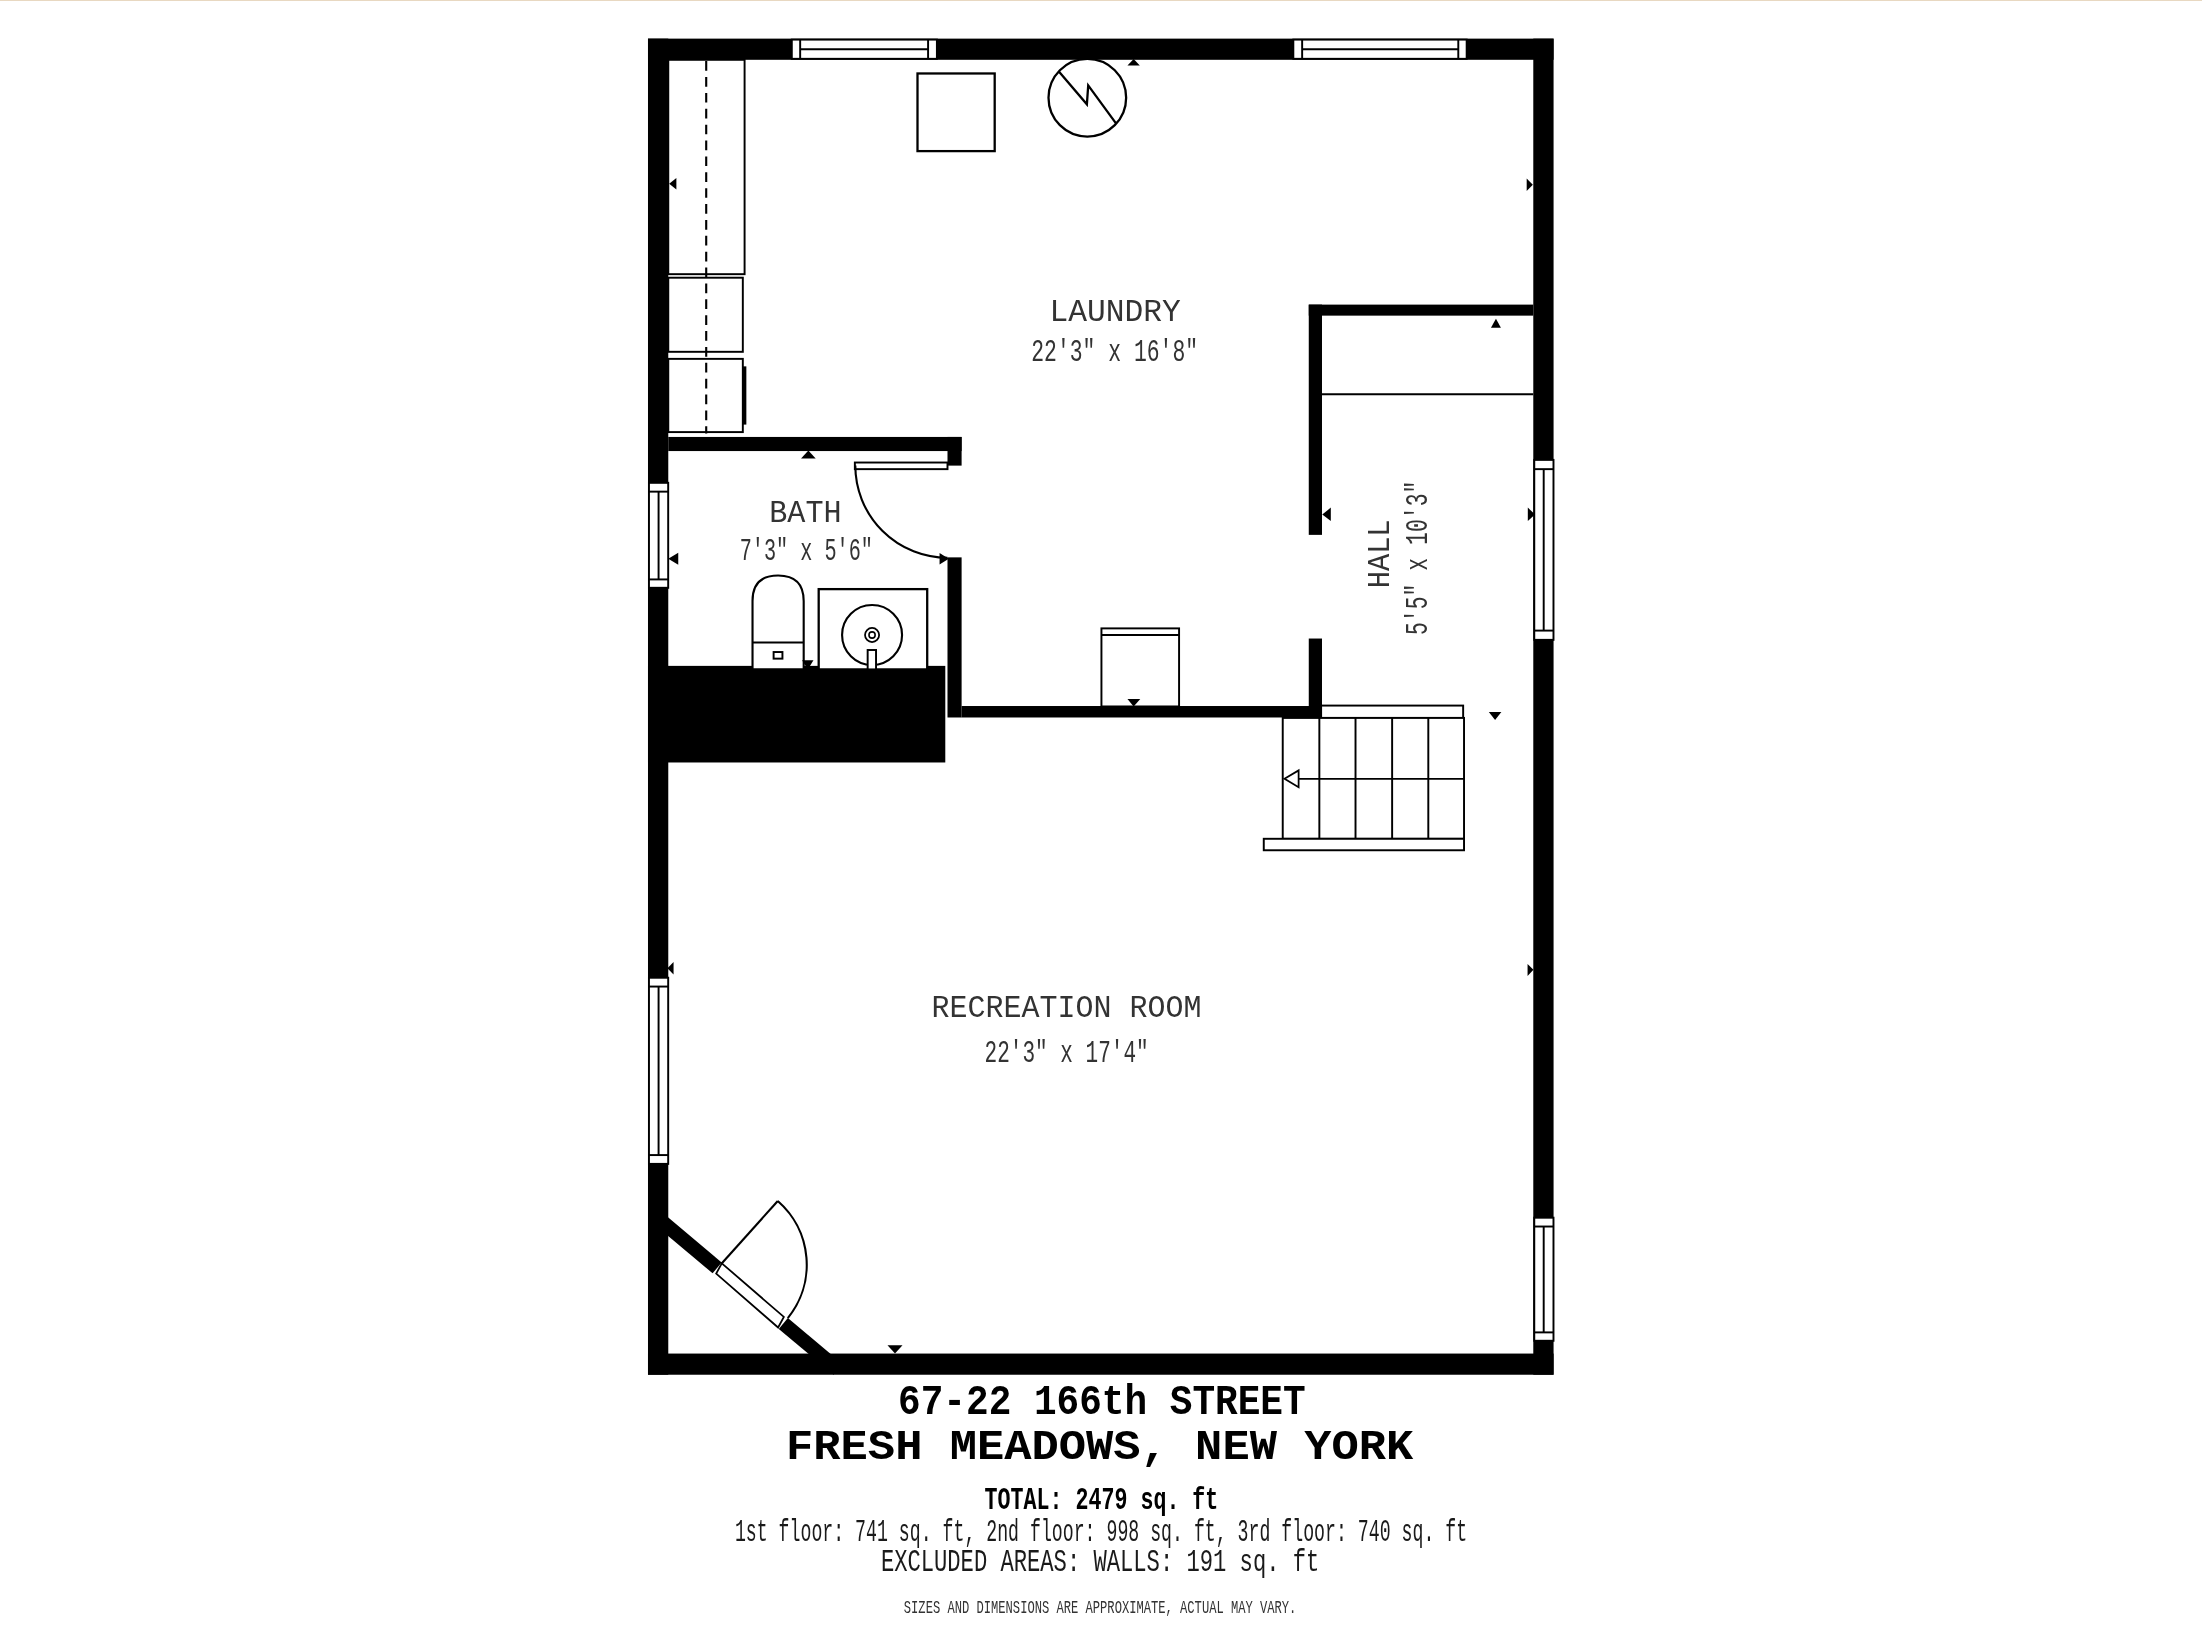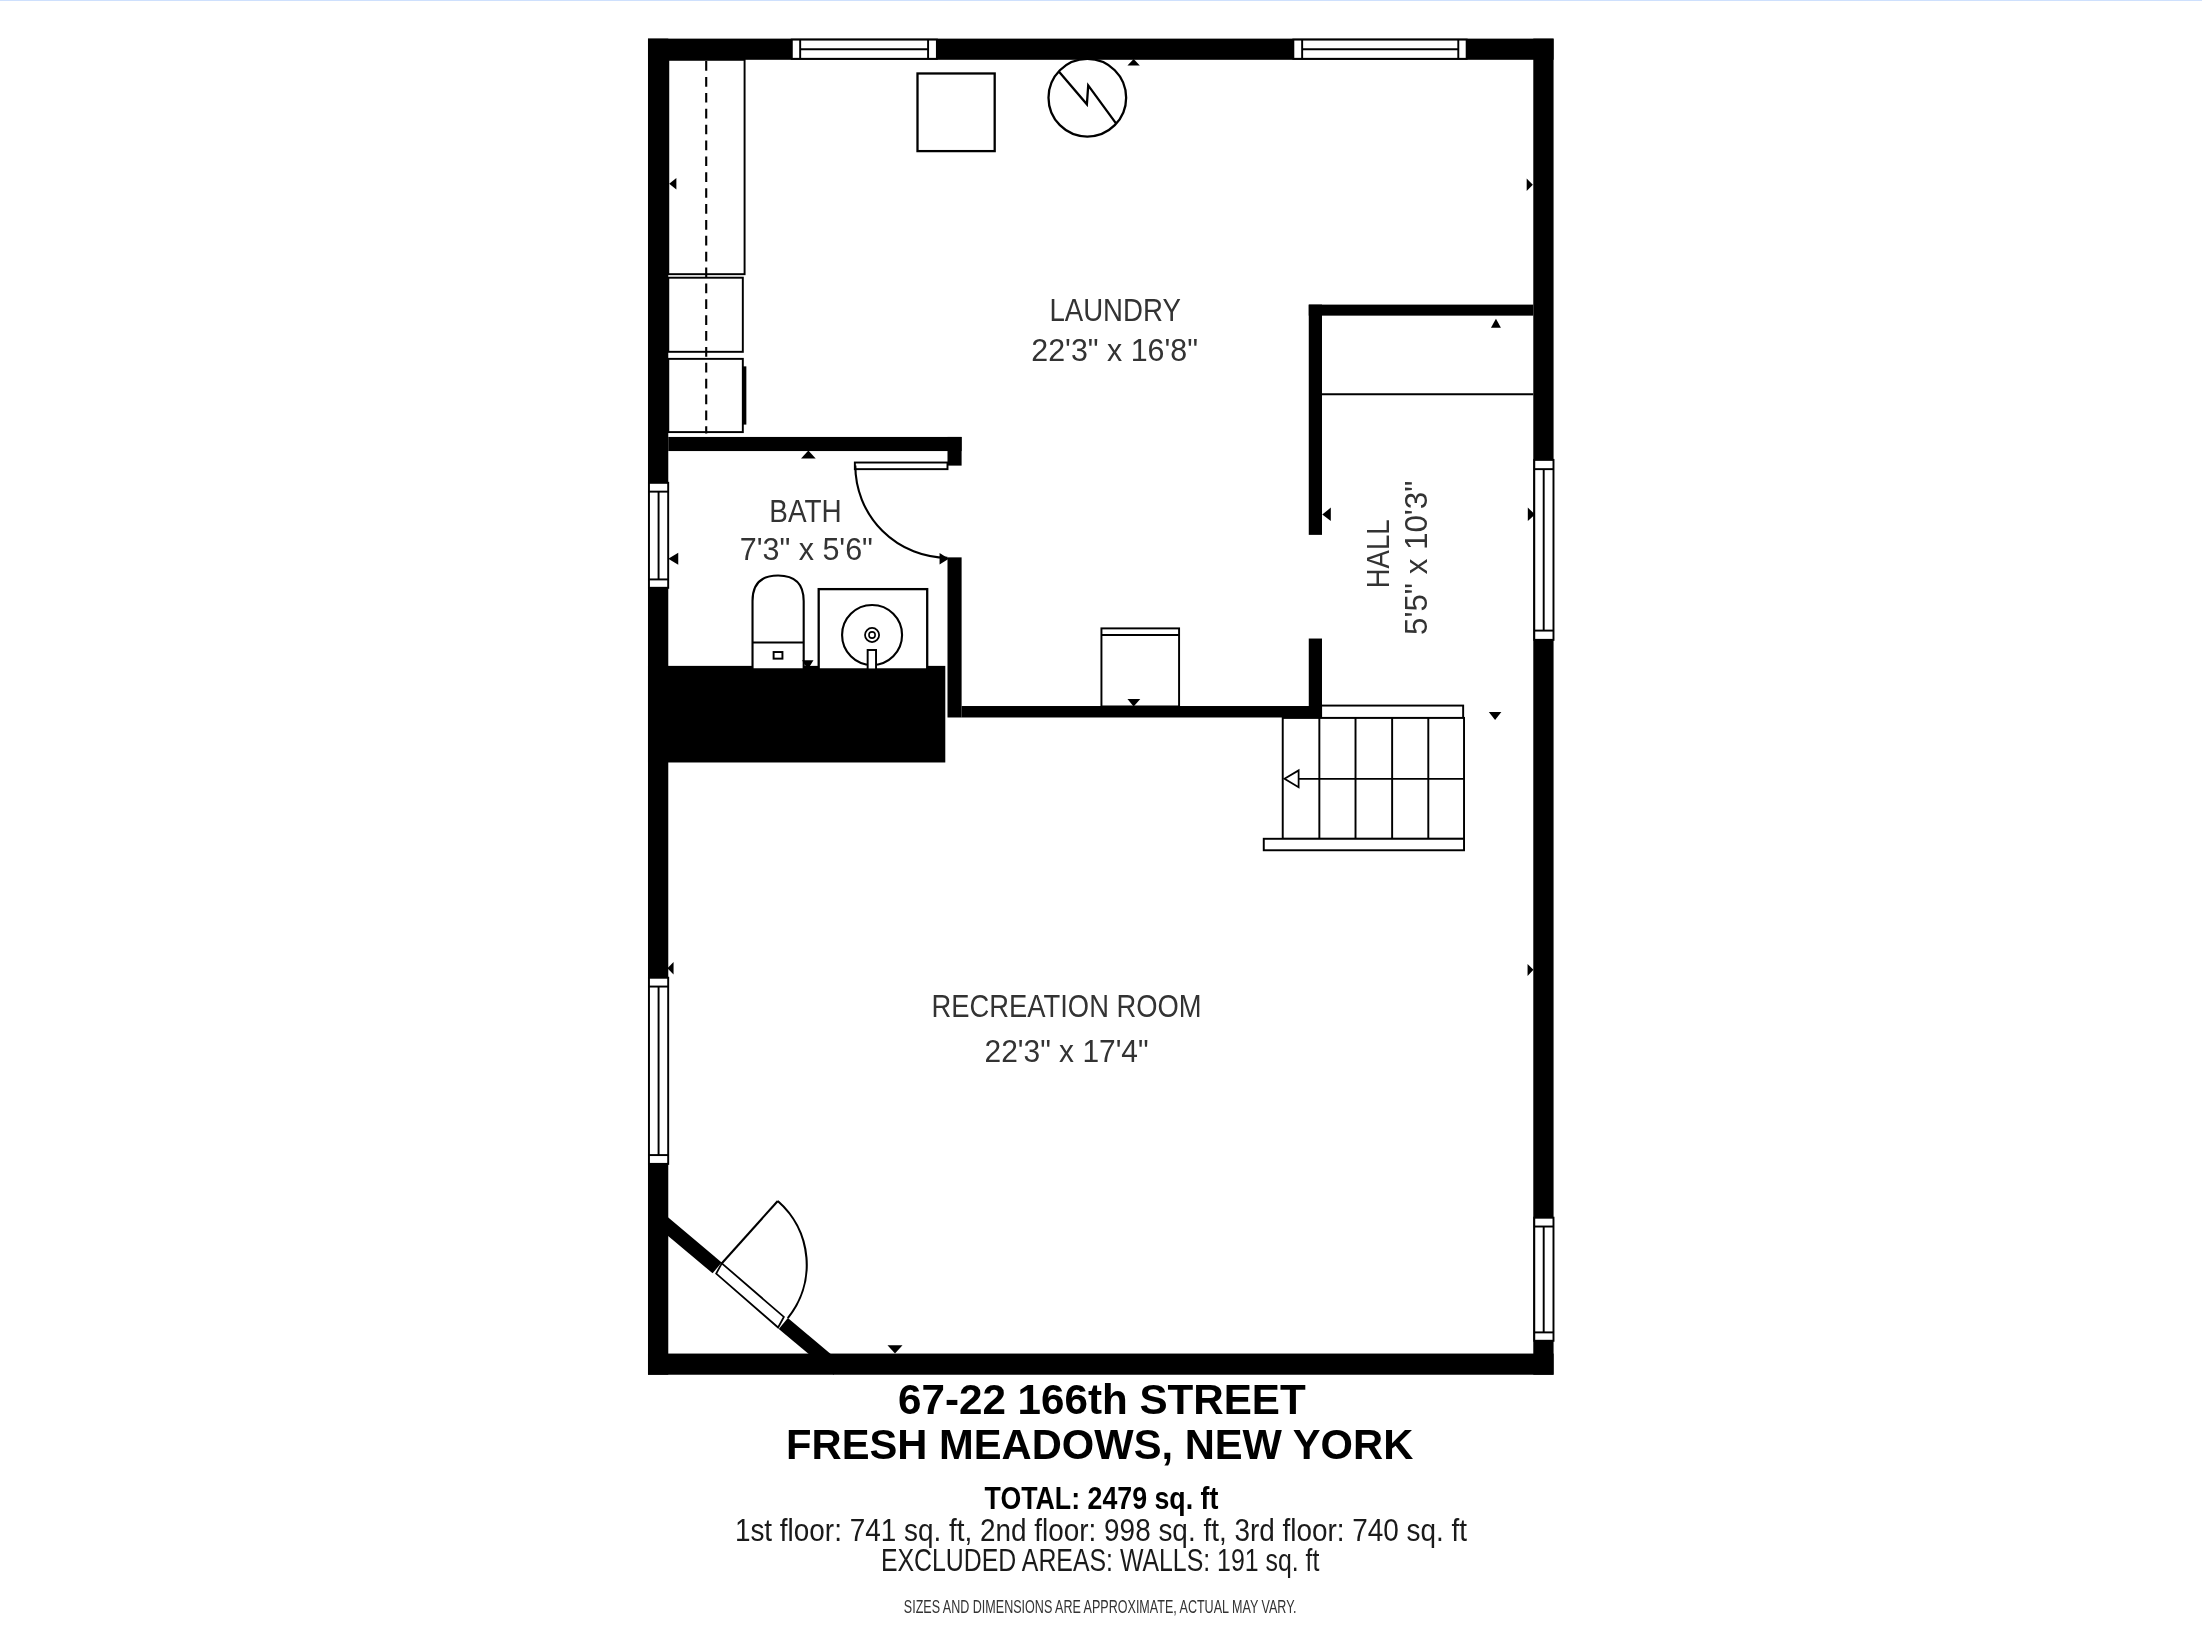--- a/index.html
+++ b/index.html
@@ -1,17 +1,17 @@
 <!DOCTYPE html>
 <html style="font-size:14px"><head>
 <meta charset="utf-8">
 <style>
   html,body{margin:0;padding:0;background:#ffffff;}
-  .page{position:relative;width:2202px;height:1652px;background:#3b82f6;overflow:hidden;
-        font-family:Liberation Sans, sans-serif;}
+  .page{position:relative;width:2202px;height:1652px;background:#a16207;overflow:hidden;
+        font-family:Liberation Mono, monospace;}
   svg{position:absolute;left:0;top:0;}
 </style>
 </head>
 <body>
 <div class="page">
 <svg width="2202" height="1652" viewBox="0 0 2496 1872">
 
   <rect x="0" y="0" width="2496" height="1872" fill="#ffffff"></rect>
 
   <rect x="757.5" y="67.5" width="980.5" height="732.5" fill="none" stroke="none"></rect>

